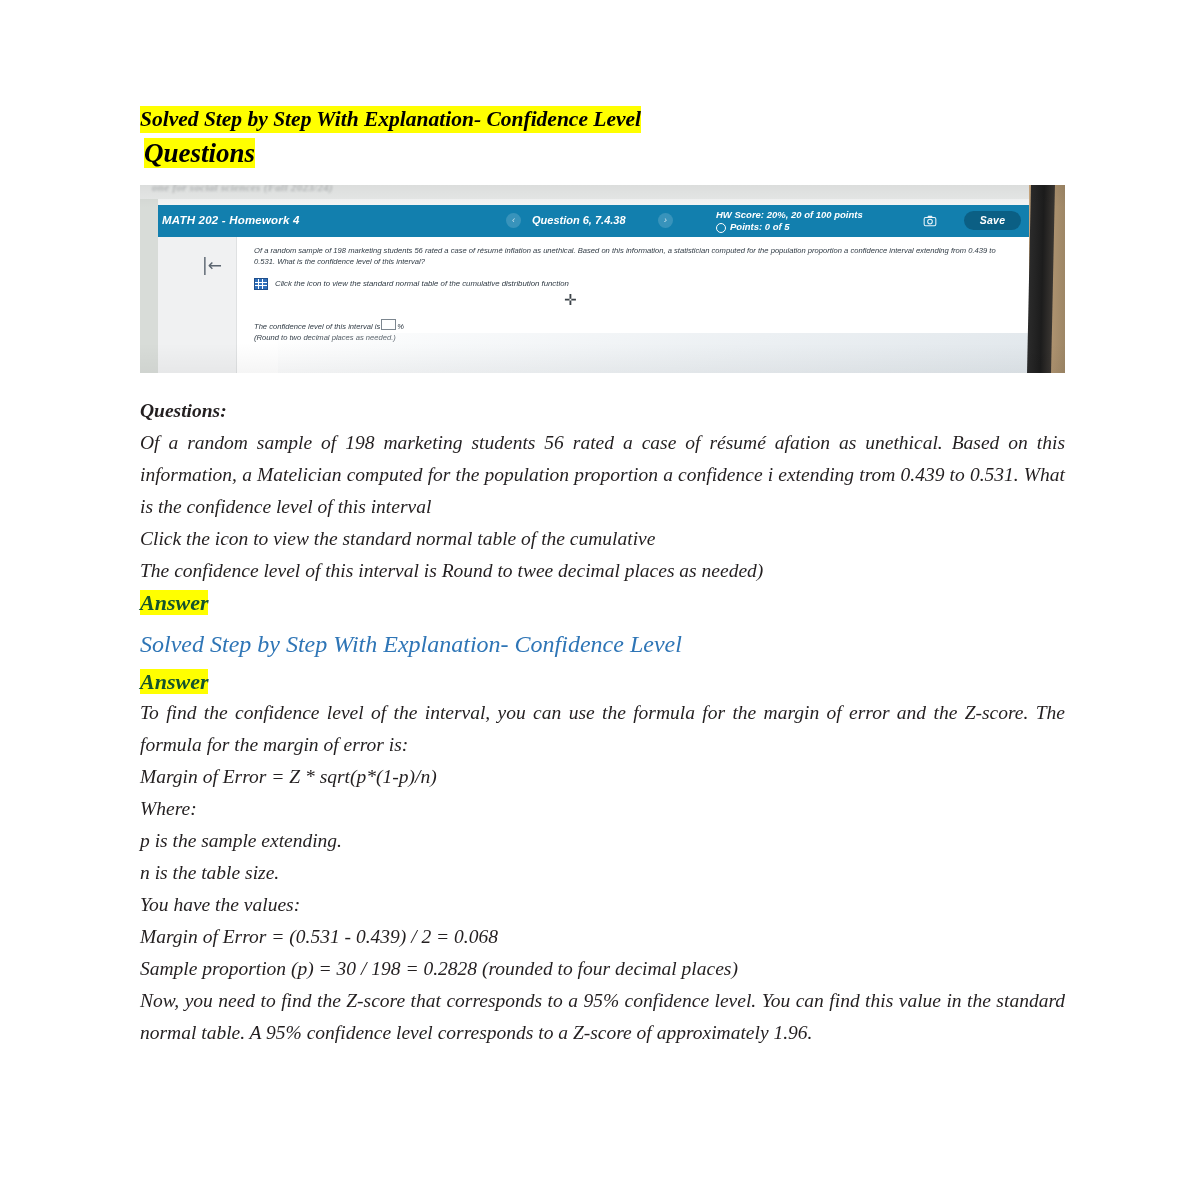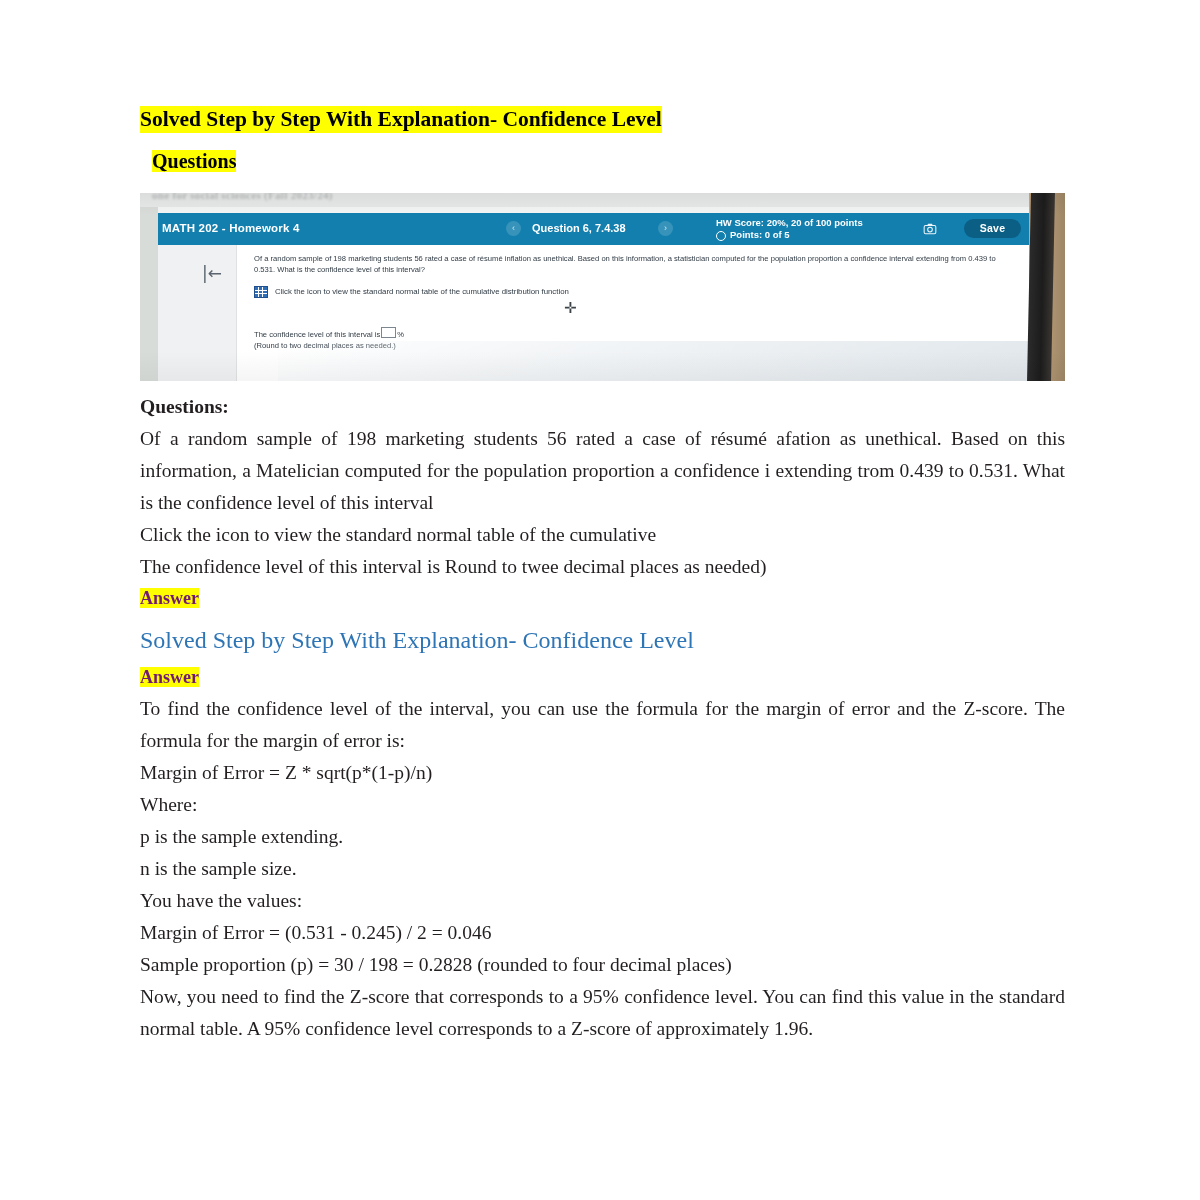--- a/index.html
+++ b/index.html
@@ -13,20 +13,21 @@
     font-family: "Liberation Serif", "DejaVu Serif", serif;
     color: #231f20;
     overflow: hidden;
   }
 
   .page {
     position: relative;
     width: 1200px;
     height: 1200px;
     background: #ffffff;
+    font-style: italic;
   }
 
   .doc {
     position: absolute;
     left: 140px;
     top: 104px;
     width: 925px;
   }
 
   
@@ -40,24 +41,24 @@
   }
   .hl-title .mark {
     background: #ffff00;
     padding: 1px 0 2px 0;
     box-decoration-break: clone;
     -webkit-box-decoration-break: clone;
   }
   .hl-sub {
     font-family: "Liberation Serif", "DejaVu Serif", serif;
     font-weight: bold;
-    font-size: 20px;
+    font-size: 27px;
     line-height: 31px;
     color: #000000;
-    margin: 12px;
+    margin: 4px;
   }
   .hl-sub .mark {
     background: #ffff00;
   }
 
   
   .photo-wrap {
     position: relative;
     margin-top: 16px;
     width: 925px;
@@ -315,21 +316,21 @@
     background:
       linear-gradient(180deg, rgba(0,0,0,.05) 0%, rgba(0,0,0,0) 12%),
       linear-gradient(180deg, rgba(0,0,0,0) 84%, rgba(0,0,0,.04) 100%);
   }
 
   
   .sec-label {
     font-size: 19.5px;
     font-weight: bold;
     line-height: 32px;
-    margin: 10px 0 0 0;
+    margin: 22px 0 0 0;
     color: #231f20;
   }
   p.body {
     font-size: 19.5px;
     line-height: 32px;
     margin: 0;
     color: #231f20;
   }
   p.body.just {
     text-align: justify;
@@ -339,25 +340,25 @@
     background: #ffff00;
   }
   .blue-head {
     color: #2e75b6;
     font-size: 24px;
     line-height: 40px;
     margin: 6px 0 2px 0;
     font-family: "Liberation Serif", "DejaVu Serif", serif;
   }
   .ans-tag {
-    font-size: 18px;
+    font-size: 22px;
     font-weight: bold;
     line-height: 31px;
     margin: 0;
-    color: #701a75;
+    color: #14532d;
   }
   .ans-tag .mark { background: #ffff00; }
 </style>
 </head>
 <body>
 
 <div class="page">
   <div class="doc">
 
     <div class="hl-title">
@@ -437,20 +438,20 @@
     <div class="blue-head">Solved Step by Step With  Explanation- Confidence Level</div>
 
     <div class="ans-tag">
       <span class="mark">Answer</span>
     </div>
 
     <p class="body just">To find the confidence level of the interval, you can use the formula for the margin of error and the Z-score. The formula for the margin of error is:</p>
     <p class="body">Margin of Error = Z * sqrt(p*(1-p)/n)</p>
     <p class="body">Where:</p>
     <p class="body">p is the sample extending.</p>
-    <p class="body">n is the sample size.</p>
+    <p class="body">n is the table size.</p>
     <p class="body">You have the values:</p>
-    <p class="body">Margin of Error = (0.531 - 0.245) / 2 = 0.046</p>
+    <p class="body">Margin of Error = (0.531 - 0.439) / 2 = 0.068</p>
     <p class="body">Sample proportion (p) = 30 / 198 = 0.2828 (rounded to four decimal places)</p>
     <p class="body just">Now, you need to find the Z-score that corresponds to a 95% confidence level. You can find this value in the standard normal table. A 95% confidence level corresponds to a Z-score of approximately 1.96.</p>
 
   </div>
 </div>
 
 </body></html>

